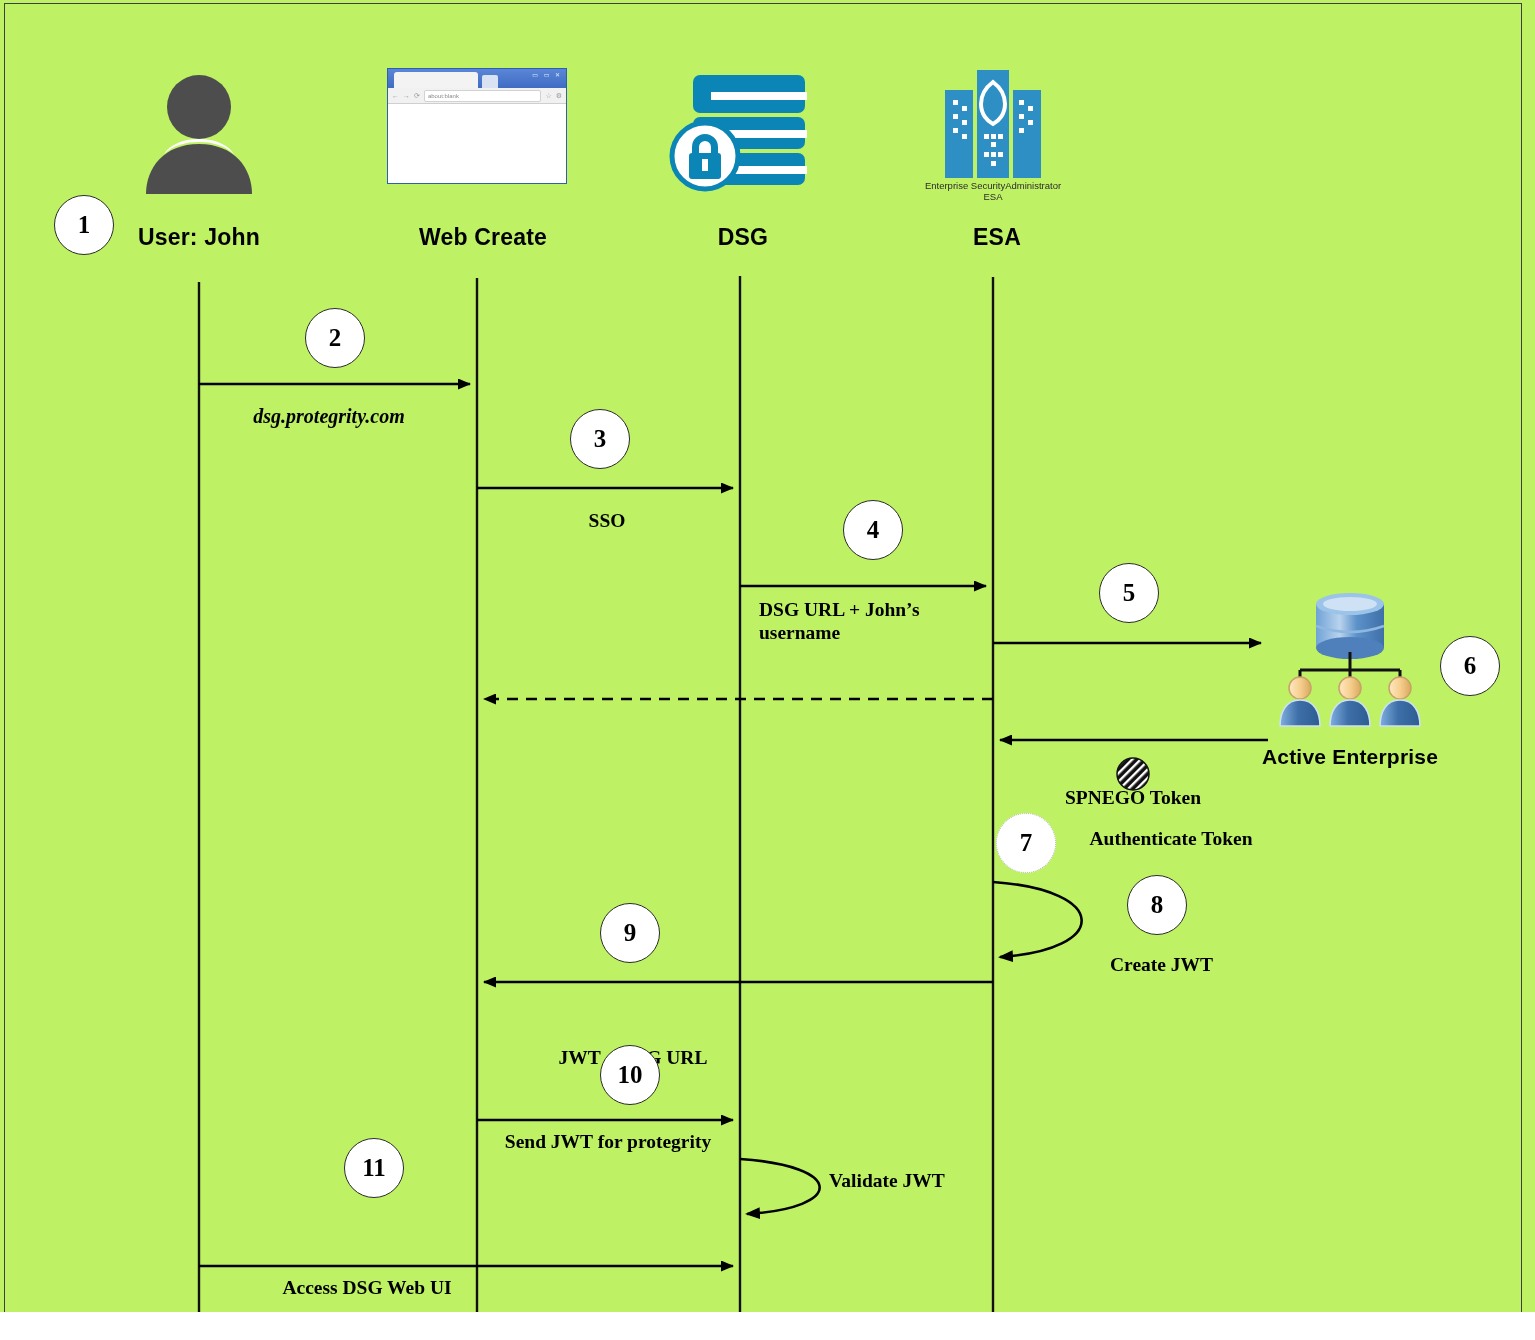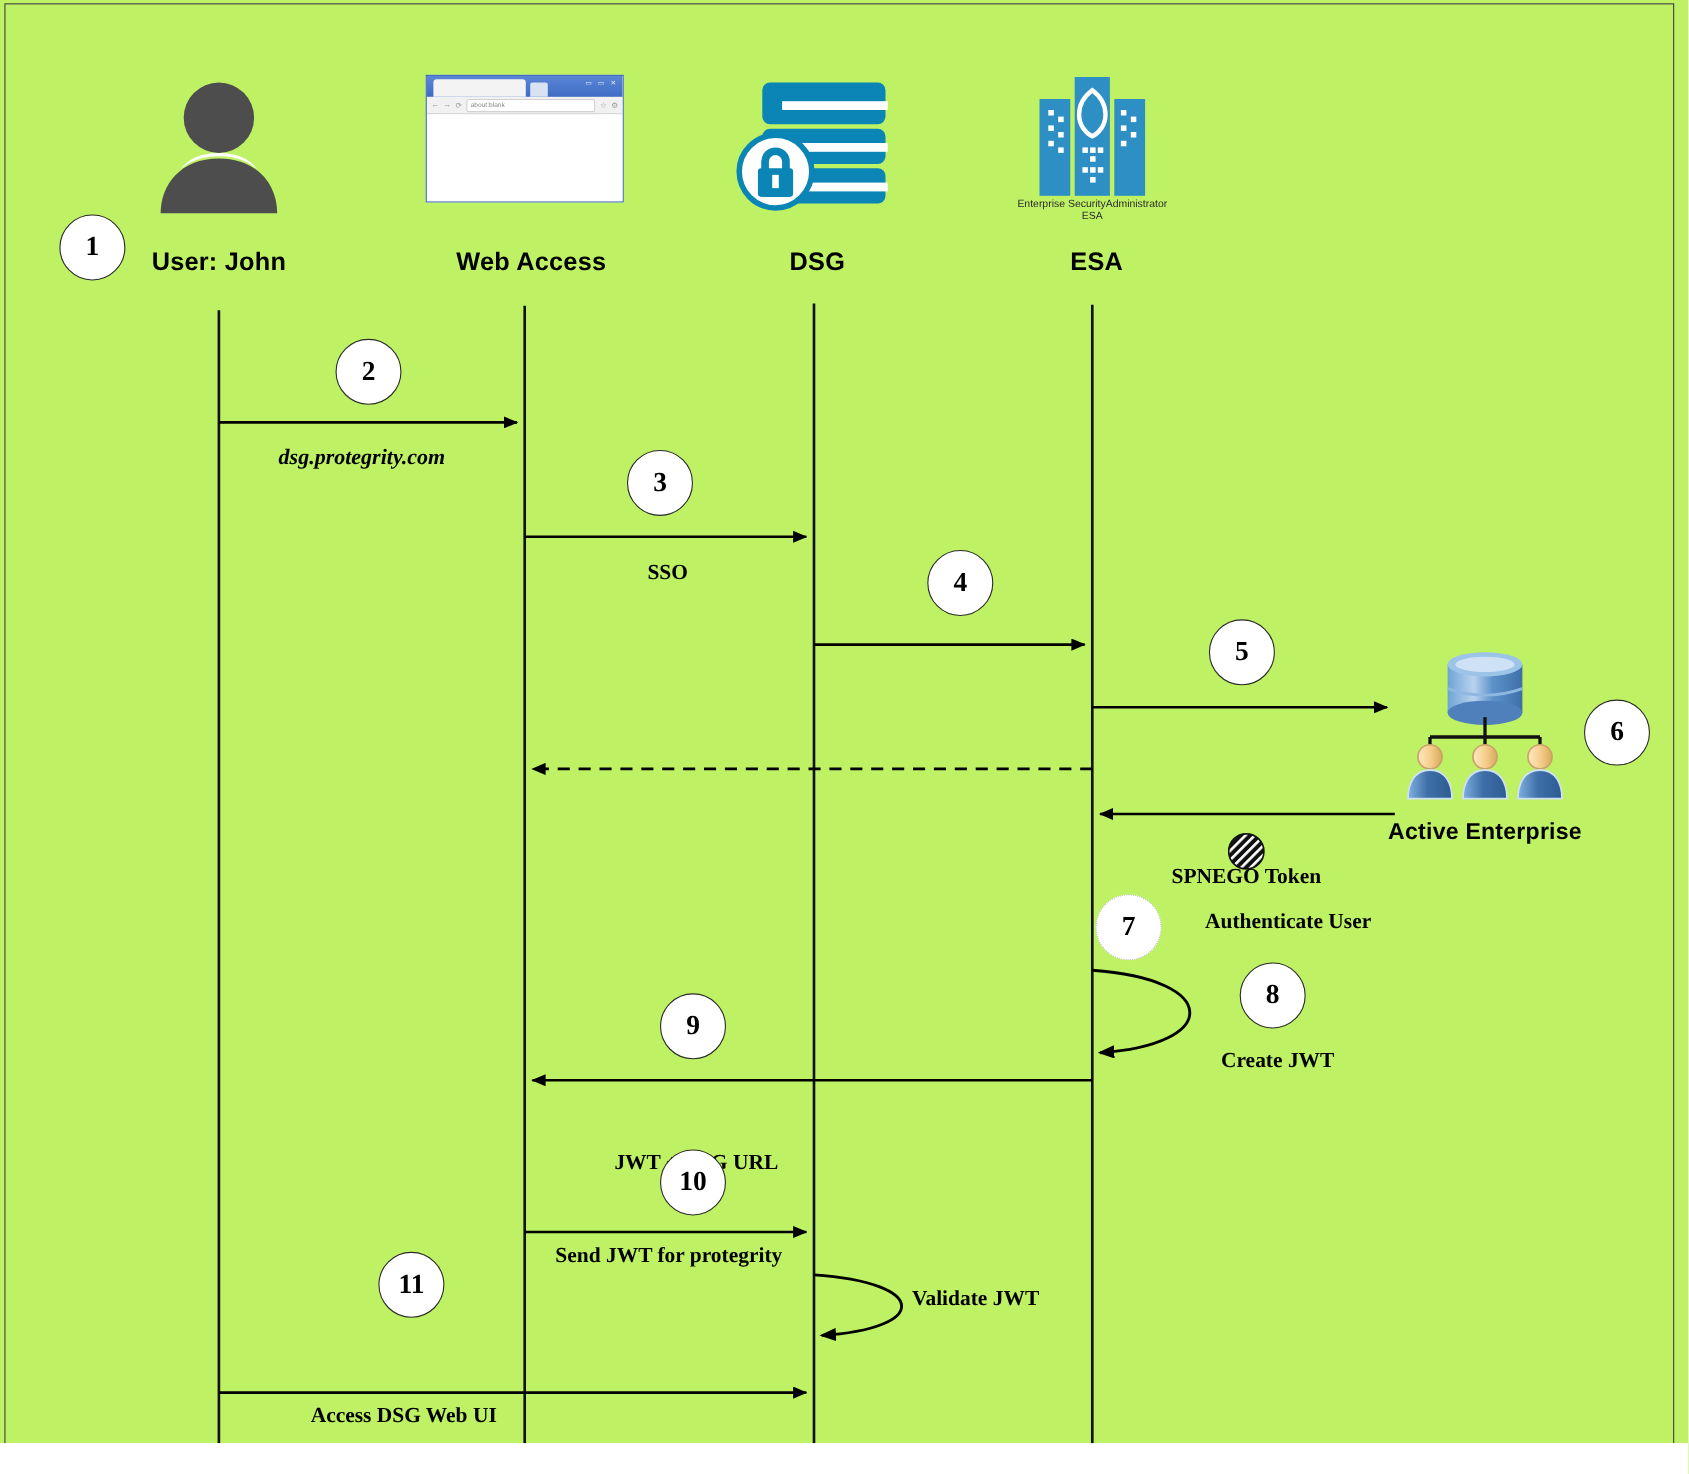--- a/index.html
+++ b/index.html
@@ -359,45 +359,46 @@
     <line x1="993" y1="982" x2="484" y2="982" stroke="#000000" stroke-width="2.4" marker-end="url(#arrL)"></line>
 
     <line x1="477" y1="1120" x2="733" y2="1120" stroke="#000000" stroke-width="2.4" marker-end="url(#arrR)"></line>
 
     <path d="M740 1159 C 845 1166, 845 1208, 747 1214" fill="none" stroke="#000000" stroke-width="2.6" marker-end="url(#arrSelf)"></path>
 
     <line x1="199" y1="1266" x2="733" y2="1266" stroke="#000000" stroke-width="2.4" marker-end="url(#arrR)"></line>
   </svg>
 
   <div class="actor-label" style="left:199px; top:224px;">User: John</div>
-  <div class="actor-label" style="left:483px; top:224px;">Web Access</div>
+  <div class="actor-label" style="left:483px; top:224px;">Web Create</div>
   <div class="actor-label" style="left:743px; top:224px;">DSG</div>
   <div class="actor-label" style="left:997px; top:224px;">ESA</div>
 
   <div class="actor-label" style="left:1350px; top:745px; font-size:21px;">Active Enterprise</div>
 
   <div class="msg-label italic" style="left:329px; top:405px; font-size:20px;">dsg.protegrity.com</div>
 
   <div class="msg-label" style="left:607px; top:509px;">SSO</div>
 
+  <div class="msg-label" style="left:864px; top:598px; width:210px; margin-left:0;">DSG URL + John’s username</div>
 
 
   <div class="msg-label" style="left:633px; top:1005px;margin-top:41px;">JWT + DSG URL</div>
 
   <div class="msg-label" style="left:608px; top:1130px;">Send JWT for protegrity</div>
 
   <div class="msg-label" style="left:367px; top:1276px;">Access DSG Web UI</div>
 
   <div class="msg-label left" style="left:1110px; top:953px;">Create JWT</div>
 
   <div class="msg-label left" style="left:829px; top:1169px;">Validate JWT</div>
 
   <div class="msg-label" style="left:1133px; top:786px;">SPNEGO Token</div>
 
-  <div class="msg-label" style="left:1171px; top:827px;">Authenticate User</div>
+  <div class="msg-label" style="left:1171px; top:827px;">Authenticate Token</div>
 
   <div class="step-circle" style="left:84px;  top:225px;">1</div>
   <div class="step-circle" style="left:335px; top:338px;">2</div>
   <div class="step-circle" style="left:600px; top:439px;">3</div>
   <div class="step-circle" style="left:873px; top:530px;">4</div>
   <div class="step-circle" style="left:1129px;top:593px;">5</div>
   <div class="step-circle" style="left:1470px;top:666px;">6</div>
   <div class="step-circle faded" style="left:1026px;top:843px;">7</div>
   <div class="step-circle" style="left:1157px;top:905px;">8</div>
   <div class="step-circle" style="left:630px; top:933px;">9</div>

